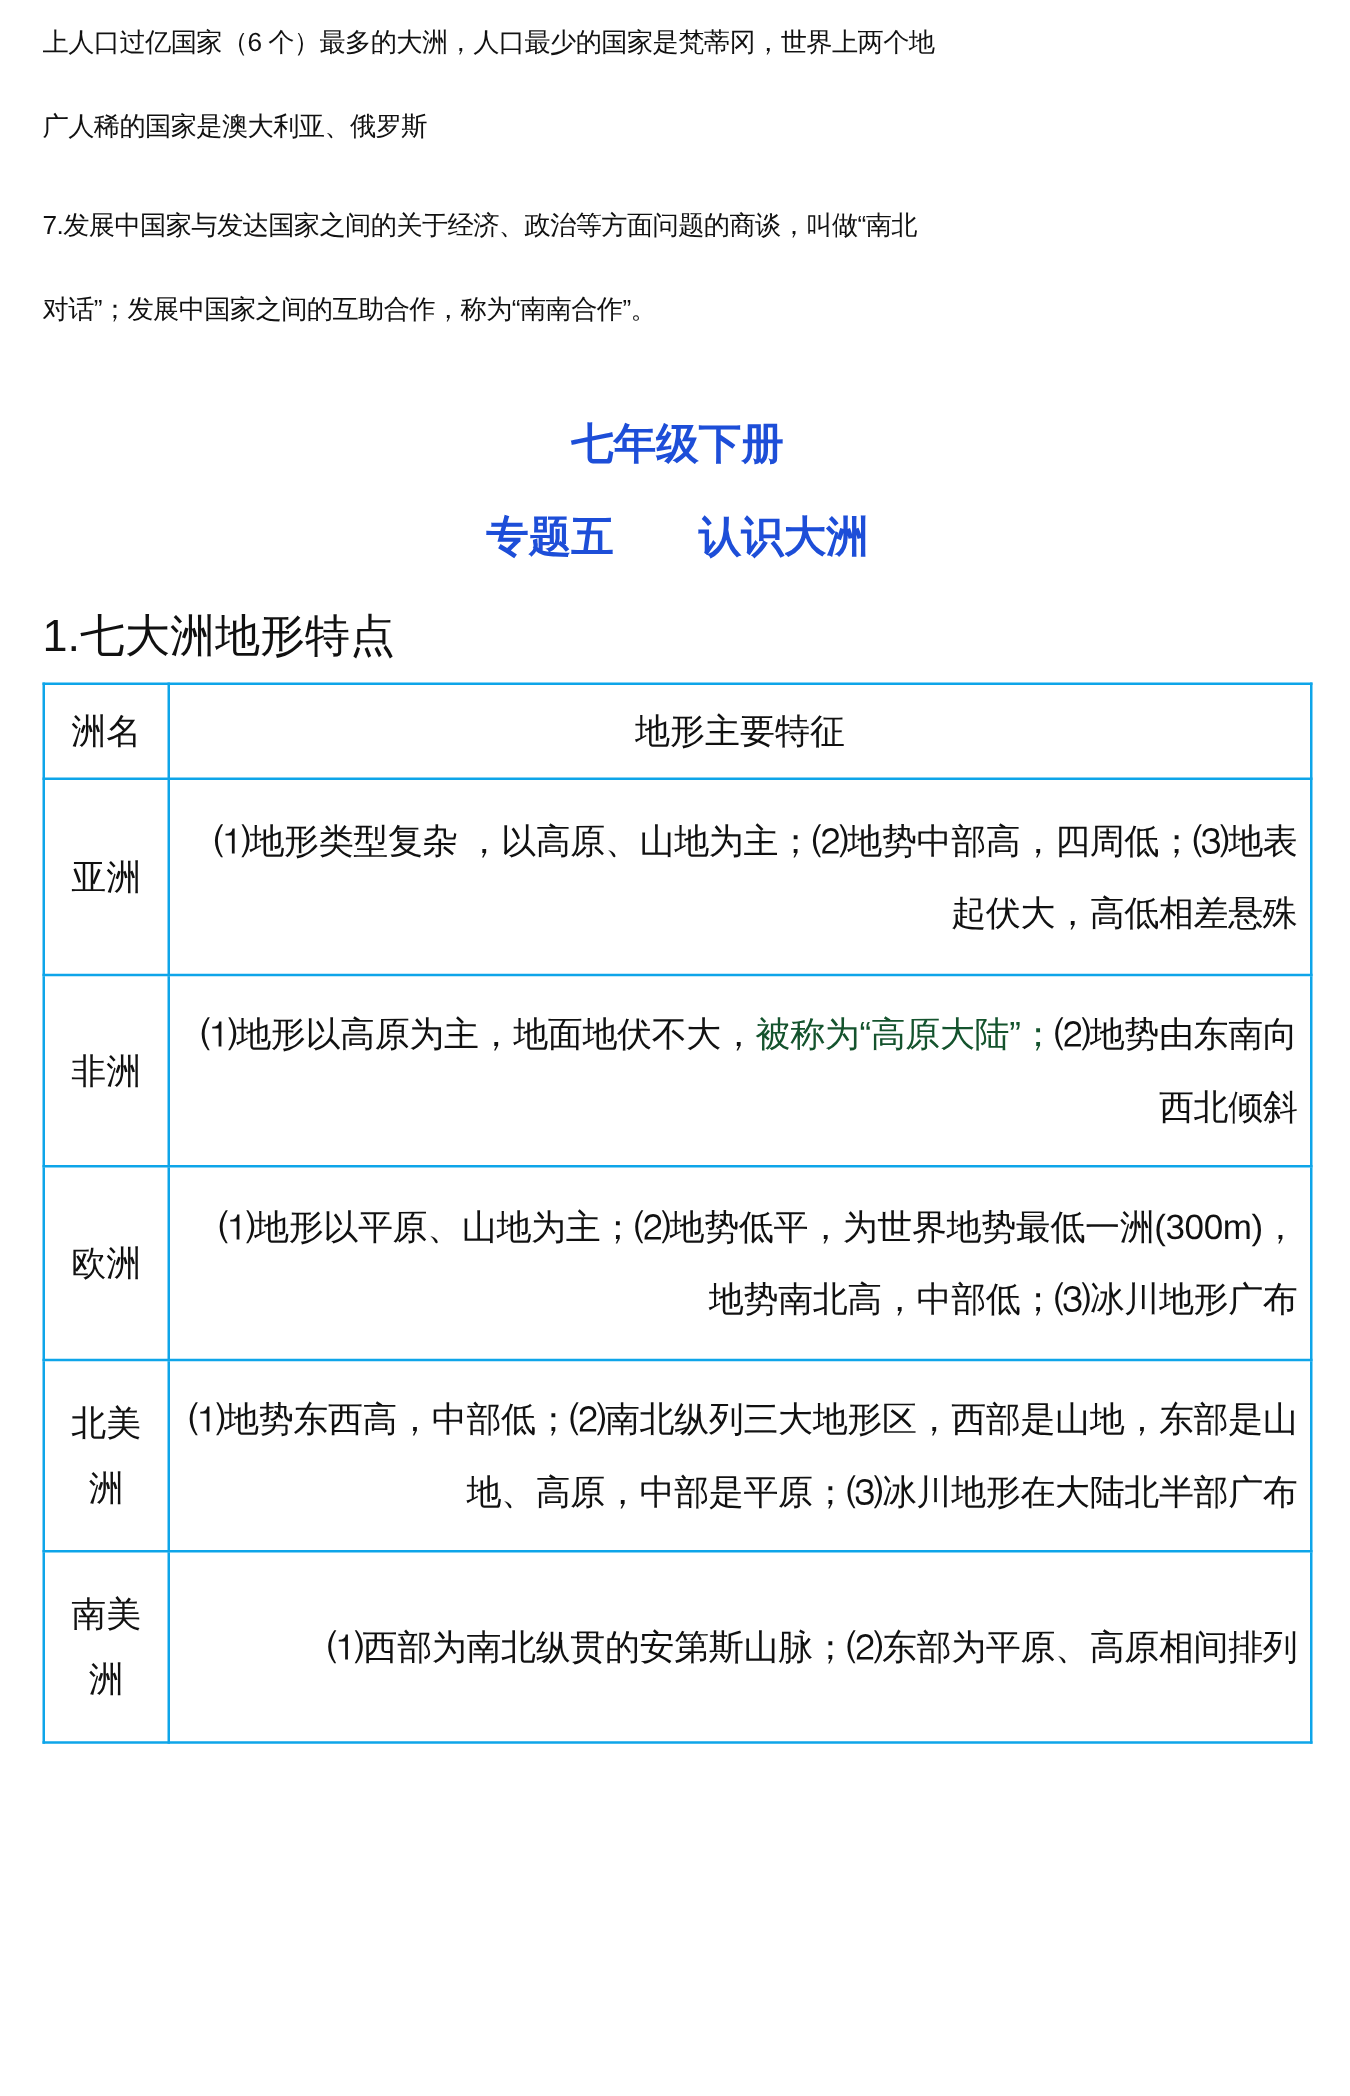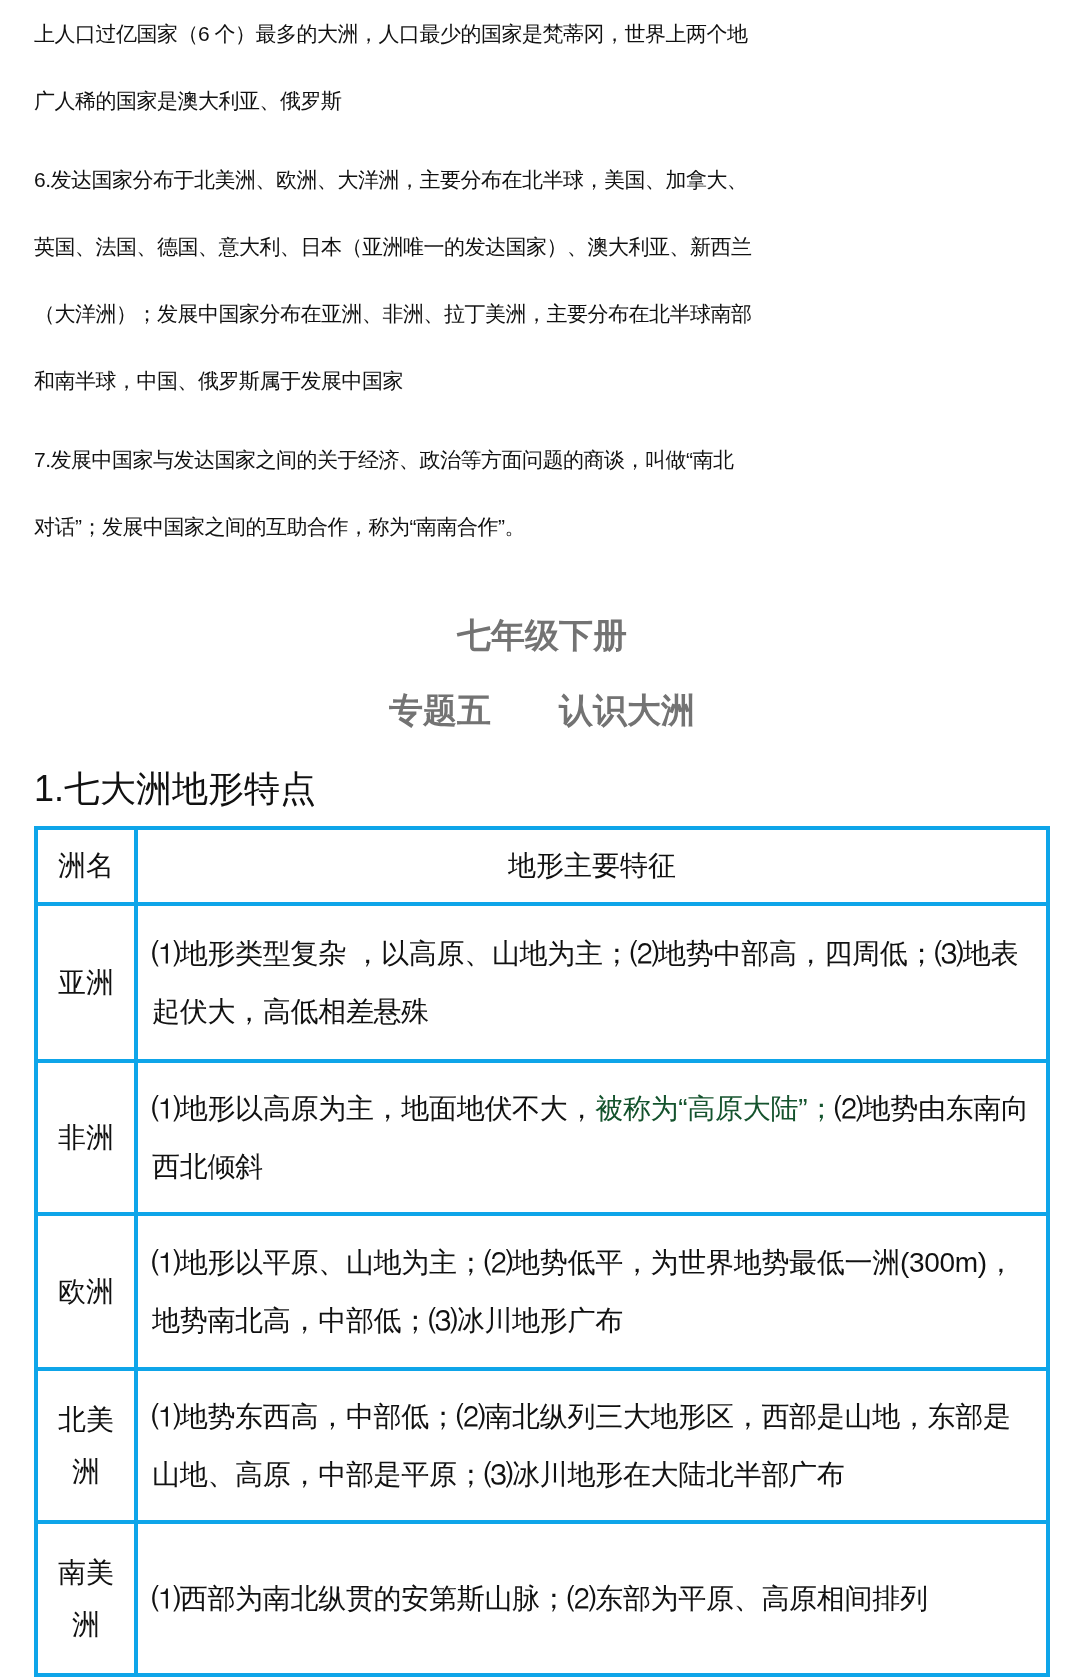--- a/index.html
+++ b/index.html
@@ -27,21 +27,21 @@
     font-size: 21px;
     letter-spacing: -0.5px;
     white-space: nowrap;
     overflow: hidden;
   }
   
   .heading {
     text-align: center;
     font-weight: bold;
     font-size: 34px;
-    color: #737373;
+    color: #1d4ed8;
     height: 50px;
     line-height: 50px;
     white-space: nowrap;
   }
   .heading.volume { margin-top: 50px; }
   .heading.topic  { margin-top: 25px; }
   
   .section-title {
     margin-top: 31px;
     font-size: 36px;
@@ -49,64 +49,58 @@
     line-height: 45px;
   }
   
   table.geo {
     margin-top: 15px;
     width: 100%;
     border-collapse: collapse;
     table-layout: fixed;
   }
   table.geo td, table.geo th {
-    border: 4px solid #0ea5e9;
+    border: 2px solid #0ea5e9;
     font-weight: normal;
     font-size: 28px;
     vertical-align: middle;
   }
   col.c-name { width: 100px; }
   tr.r-header  { height: 76px; }
   tr.r-asia    { height: 157px; }
   tr.r-africa  { height: 153px; }
   tr.r-europe  { height: 155px; }
   tr.r-namerica{ height: 153px; }
   tr.r-samerica{ height: 153px; }
   td.name-cell, th.name-cell {
     text-align: center;
     padding: 0 16px;
     line-height: 52px;
   }
   th.feature-header {
   }
   td.feature-cell {
-    text-align: left;
+    text-align: right;
     padding: 6px 10px 6px 14px;
     line-height: 58px;
     letter-spacing: -0.3px;
     overflow: hidden;
   }
   .muted { color: #14532d; }
 </style>
 </head>
 <body>
 
 <div class="doc">
 
   <div class="para">
     <div class="tline">上人口过亿国家（6 个）最多的大洲，人口最少的国家是梵蒂冈，世界上两个地</div>
     <div class="tline">广人稀的国家是澳大利亚、俄罗斯</div>
   </div>
 
-  <div class="para gap">
-    <div class="tline">6.发达国家分布于北美洲、欧洲、大洋洲，主要分布在北半球，美国、加拿大、</div>
-    <div class="tline">英国、法国、德国、意大利、日本（亚洲唯一的发达国家）、澳大利亚、新西兰</div>
-    <div class="tline">（大洋洲）；发展中国家分布在亚洲、非洲、拉丁美洲，主要分布在北半球南部</div>
-    <div class="tline">和南半球，中国、俄罗斯属于发展中国家</div>
-  </div>
 
   <div class="para gap">
     <div class="tline">7.发展中国家与发达国家之间的关于经济、政治等方面问题的商谈，叫做“南北</div>
     <div class="tline">对话”；发展中国家之间的互助合作，称为“南南合作”。</div>
   </div>
 
   <div class="heading volume">七年级下册</div>
   <div class="heading topic">专题五　　认识大洲</div>
 
   <div class="section-title">1.七大洲地形特点</div>

